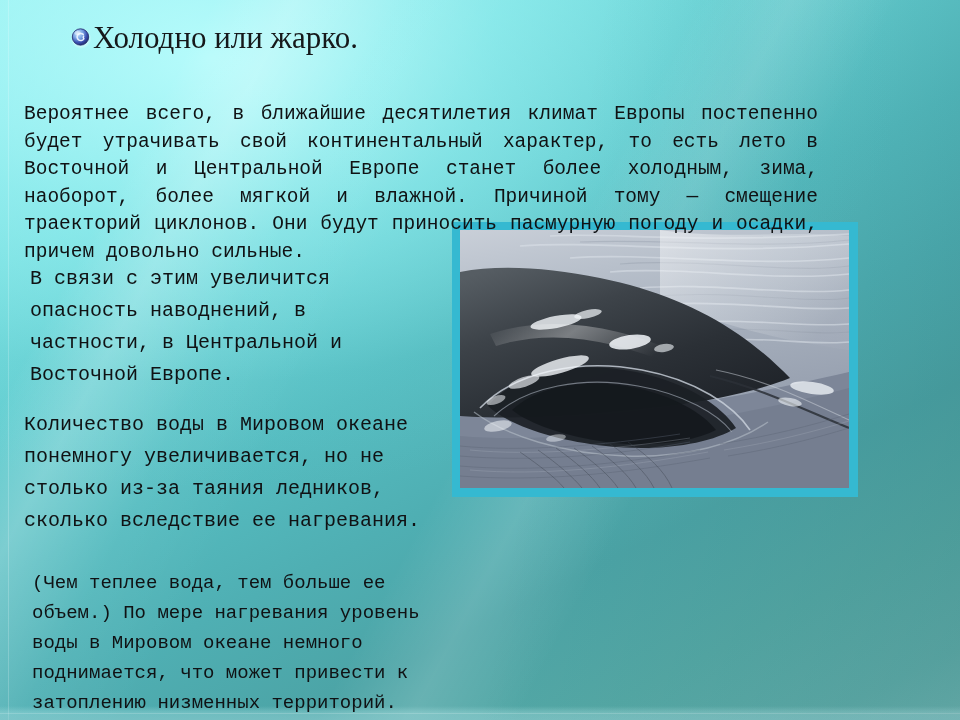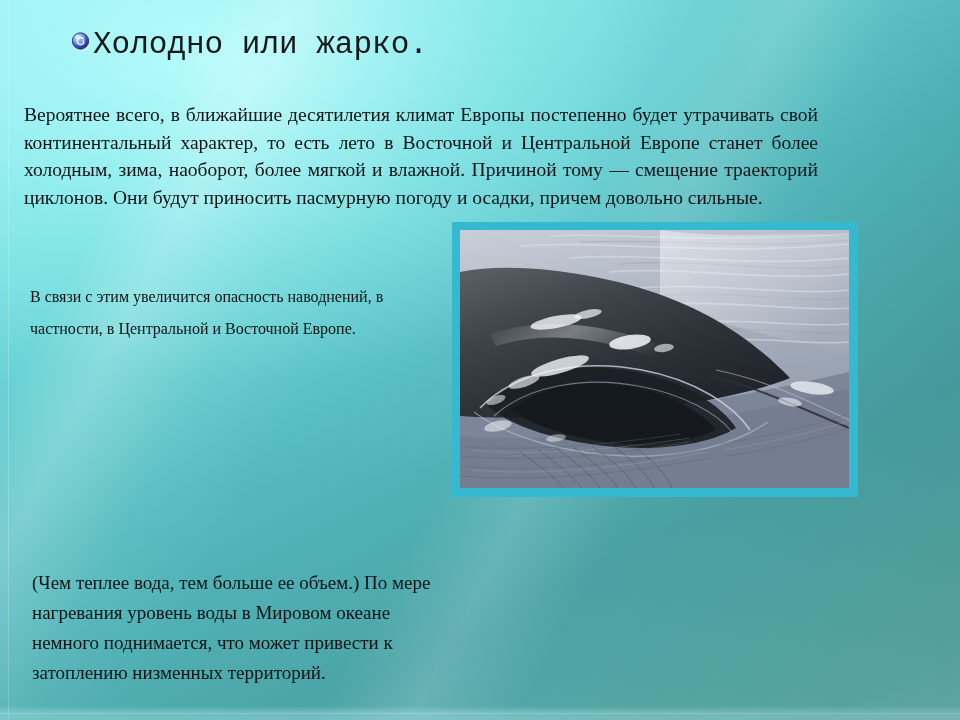--- a/index.html
+++ b/index.html
@@ -93,55 +93,53 @@
     z-index: 5;
   }
   #title-bullet {
     width: 22px;
     height: 22px;
     margin-right: 1px;
     flex: 0 0 auto;
     display: block;
   }
   #title-text {
-    font-family: Liberation Mono, monospace;
+    font-family: Liberation Serif, serif;
     font-size: 31px;
     line-height: 1.05;
     color: #16181a;
     white-space: nowrap;
     letter-spacing: 0px;
-    margin-top: 7px;
   }
 
   
   .text-block {
     position: absolute;
     color: #101214;
-    font-family: Liberation Serif, serif;
+    font-family: Liberation Mono, monospace;
     z-index: 4;
   }
 
   #para-intro {
     left: 24px;
     top: 101px;
     width: 794px;
     font-size: 19.5px;
     line-height: 27.5px;
     text-align: justify;
     text-justify: inter-word;
   }
 
   #para-floods {
     left: 30px;
     top: 263px;
     width: 360px;
-    font-size: 16px;
+    font-size: 20px;
     line-height: 32px;
     text-align: left;
-    margin-top: 18px;
   }
 
   #para-ocean {
     left: 24px;
     top: 409px;
     width: 400px;
     font-size: 20px;
     line-height: 32px;
     text-align: left;
   }
@@ -219,20 +217,21 @@
       <path d="M13.2 7.4 a3.6 3.6 0 1 0 0.6 4.4 a2.2 2.2 0 0 1 -0.2 -2.6" fill="none" stroke="#e9f2ff" stroke-width="1.5" stroke-linecap="round"></path>
       <ellipse cx="7.6" cy="5.9" rx="3.1" ry="2.0" fill="#ffffff" opacity="0.42"></ellipse>
     </svg>
     <span id="title-text">Холодно или жарко.</span>
   </div>
 
   <div class="text-block" id="para-intro">Вероятнее всего, в ближайшие десятилетия климат Европы постепенно будет утрачивать свой континентальный характер, то есть лето в Восточной и Центральной Европе станет более холодным, зима, наоборот, более мягкой и влажной. Причиной тому — смещение траекторий циклонов. Они будут приносить пасмурную погоду и осадки, причем довольно сильные.</div>
 
   <div class="text-block" id="para-floods">В связи с этим увеличится опасность наводнений, в частности, в Центральной и Восточной Европе.</div>
 
+  <div class="text-block" id="para-ocean">Количество воды в Мировом океане понемногу увеличивается, но не столько из-за таяния ледников, сколько вследствие ее нагревания.</div>
 
   <div class="text-block" id="para-volume">(Чем теплее вода, тем больше ее объем.) По мере нагревания уровень воды в Мировом океане немного поднимается, что может привести к затоплению низменных территорий.</div>
 
   <div id="photo-frame">
     <div id="photo">
       <svg viewBox="0 0 389 258" preserveAspectRatio="none">
         <defs>
           <linearGradient id="skyWater" x1="0" y1="0" x2="0.25" y2="1">
             <stop offset="0%" stop-color="#c9cfd8"></stop>
             <stop offset="22%" stop-color="#b8c0cb"></stop>

